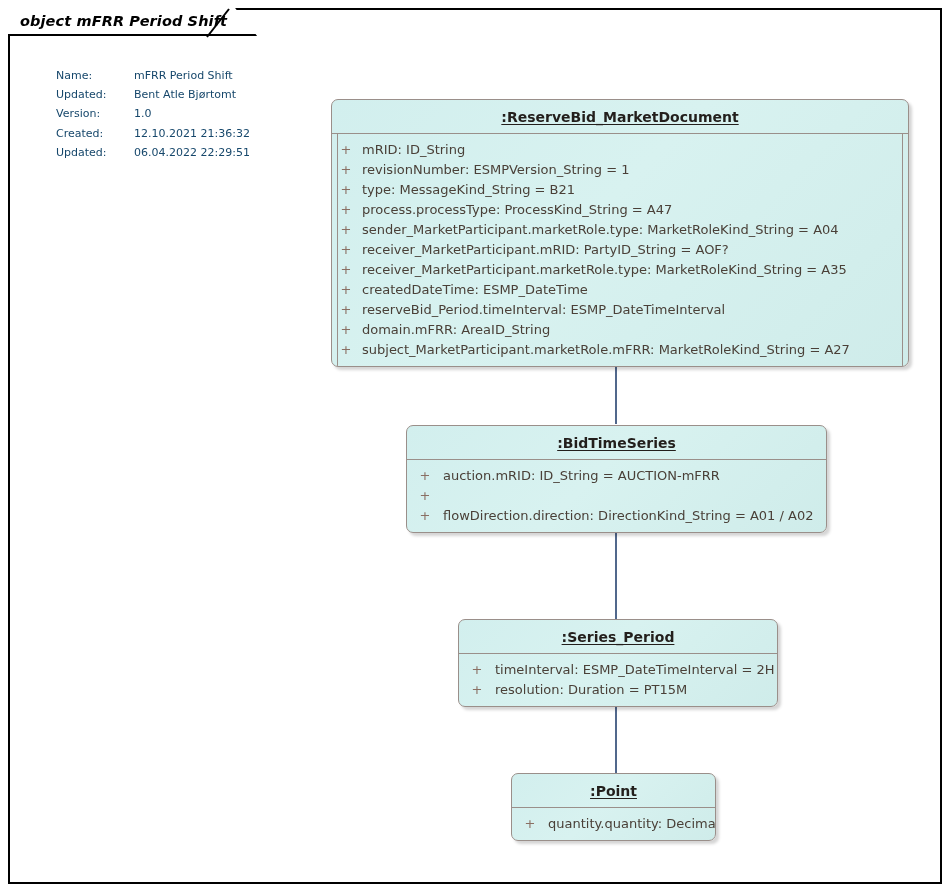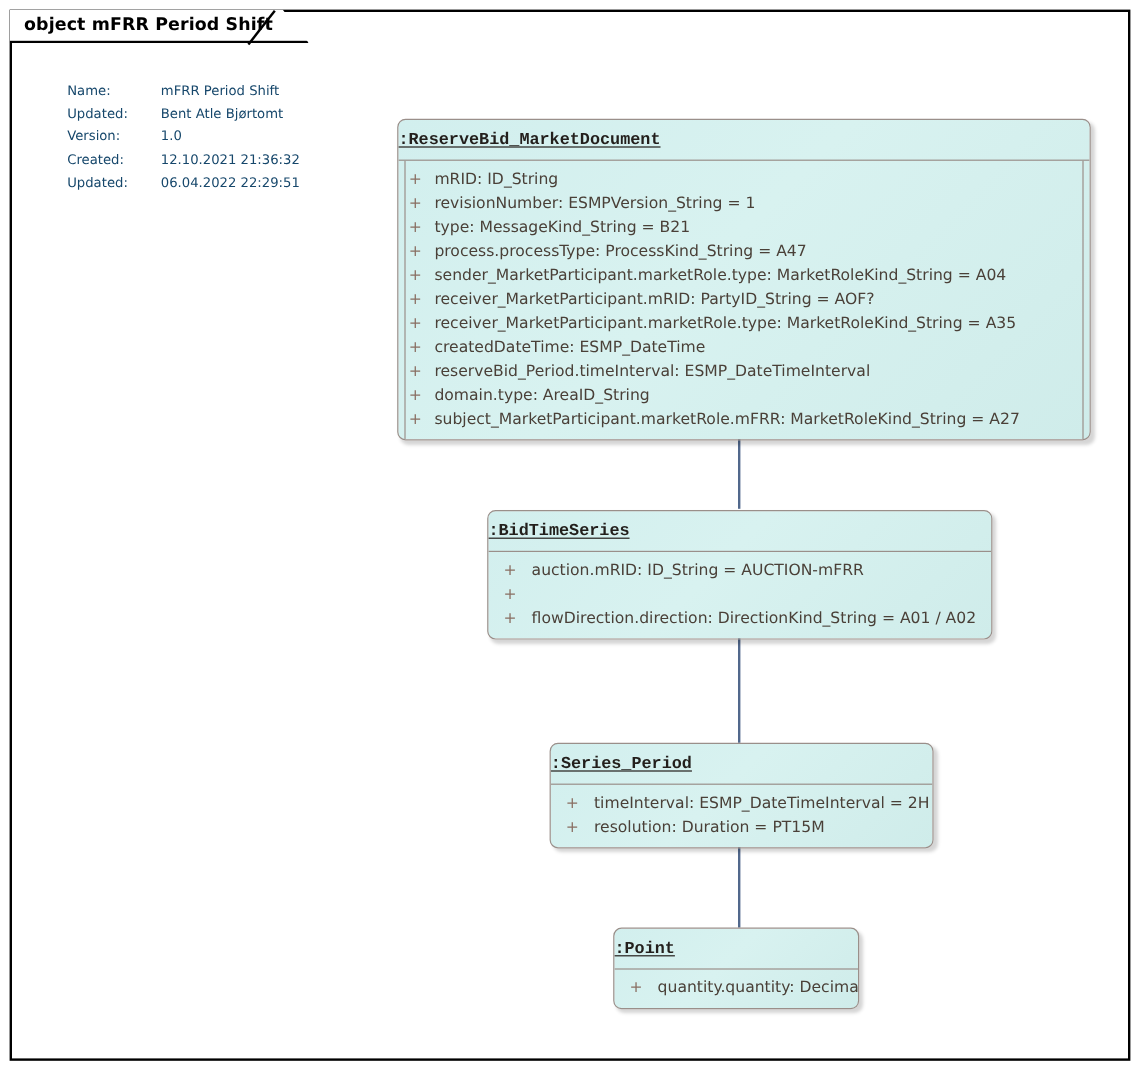--- a/index.html
+++ b/index.html
@@ -38,20 +38,21 @@
     background: #ffffff;
     border: 2px solid #000000;
     border-left: none;
     border-top: none;
     padding: 0 30px 0 12px;
     display: flex;
     align-items: center;
     
     clip-path: polygon(0 0, calc(100% - 22px) 0, 100% 100%, 0 100%);
     border-right: none;
+    font-style: italic;
   }
   .frame-tab-slash {
     position: absolute;
     left: 203px;
     top: 8px;
     width: 30px;
     height: 30px;
     pointer-events: none;
   }
   .frame-title {
@@ -90,26 +91,26 @@
     border: 1px solid #9a8f8a;
     border-radius: 7px;
     background: linear-gradient(135deg, #d2efee 0%, #d8f2f0 45%, #cfecea 100%);
     box-shadow: 3px 3px 3px rgba(0, 0, 0, 0.17);
     overflow: hidden;
   }
   .node-title {
     height: 33px;
     display: flex;
     align-items: center;
+    justify-content: center;
     font-size: 14px;
     font-weight: bold;
     color: #231f1c;
     border-bottom: 1px solid #9a8f8a;
     white-space: nowrap;
-    font-family: Liberation Mono, monospace;
   }
   .node-title span {
     text-decoration: underline;
     text-underline-offset: 2px;
   }
   .node-body {
     position: relative;
     padding: 6px 0 6px 0;
   }
   
@@ -229,21 +230,21 @@
       <div class="attr">
         <div class="attr-vis">+</div>
         <div class="attr-text">createdDateTime: ESMP_DateTime</div>
       </div>
       <div class="attr">
         <div class="attr-vis">+</div>
         <div class="attr-text">reserveBid_Period.timeInterval: ESMP_DateTimeInterval</div>
       </div>
       <div class="attr">
         <div class="attr-vis">+</div>
-        <div class="attr-text">domain.type: AreaID_String</div>
+        <div class="attr-text">domain.mFRR: AreaID_String</div>
       </div>
       <div class="attr">
         <div class="attr-vis">+</div>
         <div class="attr-text">subject_MarketParticipant.marketRole.mFRR: MarketRoleKind_String = A27</div>
       </div>
     </div>
   </div>
 
   <div class="node" style="left:406px; top:425px; width:421px;">
     <div class="node-title">

